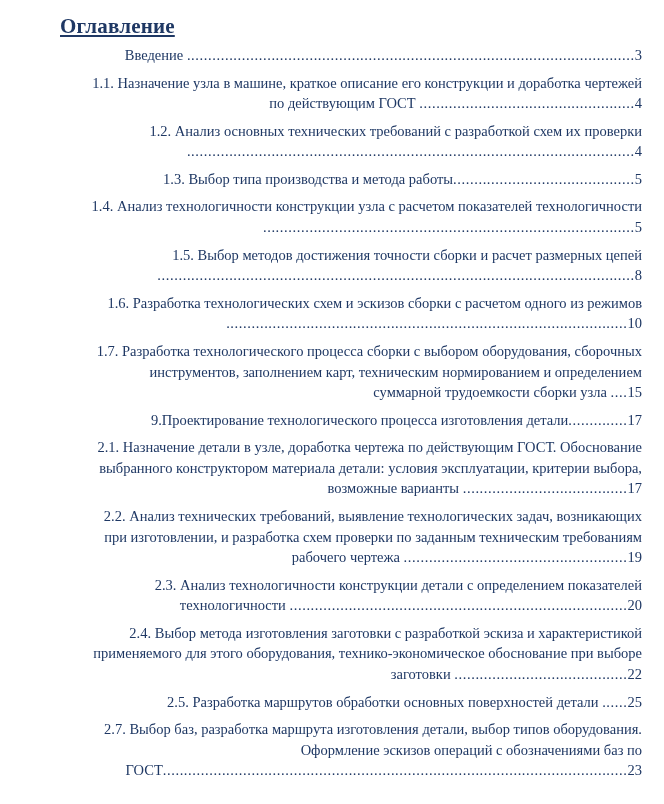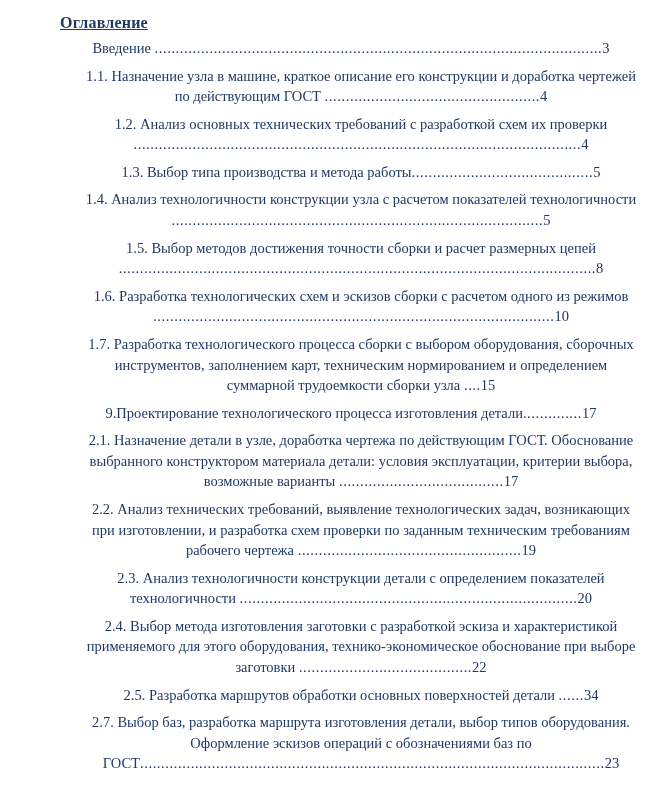--- a/index.html
+++ b/index.html
@@ -15,37 +15,37 @@
     overflow: hidden;
   }
   .page {
     width: 664px;
     height: 804px;
     box-sizing: border-box;
     padding: 10px 22px 0 60px;
     position: relative;
   }
   .toc-title {
-    font-size: 16px;
+    font-size: 21px;
     font-weight: bold;
     color: #1f3864;
     text-decoration: underline;
     margin: 4px 0 6px 0;
     letter-spacing: 0.2px;
   }
   .toc-list {
     display: block;
   }
   .toc-entry {
     display: block;
     font-size: 14.5px;
     line-height: 1.42;
     color: #1f3864;
     margin-bottom: 7px;
-    text-align: center;
+    text-align: right;
   }
   .toc-entry .txt {
     display: inline;
   }
   .toc-entry .dots {
     display: inline;
     letter-spacing: 0.6px;
   }
   .toc-entry .pg {
     display: inline;
@@ -65,16 +65,16 @@
       <div class="toc-entry lvl-1"><span class="txt">1.3. Выбор типа производства и метода работы</span><span class="dots">...........................................</span><span class="pg">5</span></div>
       <div class="toc-entry lvl-1"><span class="txt">1.4. Анализ технологичности конструкции узла с расчетом показателей технологичности </span><span class="dots">........................................................................................</span><span class="pg">5</span></div>
       <div class="toc-entry lvl-1"><span class="txt">1.5. Выбор методов достижения точности сборки и расчет размерных цепей </span><span class="dots">.................................................................................................................</span><span class="pg">8</span></div>
       <div class="toc-entry lvl-1"><span class="txt">1.6. Разработка технологических схем и эскизов сборки с расчетом одного из режимов </span><span class="dots">...............................................................................................</span><span class="pg">10</span></div>
       <div class="toc-entry lvl-1"><span class="txt">1.7. Разработка технологического процесса сборки с выбором оборудования, сборочных инструментов, заполнением карт, техническим нормированием и определением суммарной трудоемкости сборки узла </span><span class="dots">....</span><span class="pg">15</span></div>
       <div class="toc-entry lvl-0"><span class="txt">9.Проектирование технологического процесса изготовления детали</span><span class="dots">..............</span><span class="pg">17</span></div>
       <div class="toc-entry lvl-1"><span class="txt">2.1. Назначение детали в узле, доработка чертежа по действующим ГОСТ. Обоснование выбранного конструктором материала детали: условия эксплуатации, критерии выбора, возможные варианты </span><span class="dots">.......................................</span><span class="pg">17</span></div>
       <div class="toc-entry lvl-1"><span class="txt">2.2. Анализ технических требований, выявление технологических задач, возникающих при изготовлении, и разработка схем проверки по заданным техническим требованиям рабочего чертежа </span><span class="dots">.....................................................</span><span class="pg">19</span></div>
       <div class="toc-entry lvl-1"><span class="txt">2.3. Анализ технологичности конструкции детали с определением показателей технологичности </span><span class="dots">................................................................................</span><span class="pg">20</span></div>
       <div class="toc-entry lvl-1"><span class="txt">2.4. Выбор метода изготовления заготовки с разработкой эскиза и характеристикой применяемого для этого оборудования, технико-экономическое обоснование при выборе заготовки </span><span class="dots">.........................................</span><span class="pg">22</span></div>
-      <div class="toc-entry lvl-1"><span class="txt">2.5. Разработка маршрутов обработки основных поверхностей детали </span><span class="dots">......</span><span class="pg">34</span></div>
+      <div class="toc-entry lvl-1"><span class="txt">2.5. Разработка маршрутов обработки основных поверхностей детали </span><span class="dots">......</span><span class="pg">25</span></div>
       <div class="toc-entry lvl-1"><span class="txt">2.7. Выбор баз, разработка маршрута изготовления детали, выбор типов оборудования. Оформление эскизов операций с обозначениями баз по ГОСТ</span><span class="dots">..............................................................................................................</span><span class="pg">23</span></div>
     </div>
 </div>
 
 </body></html>

